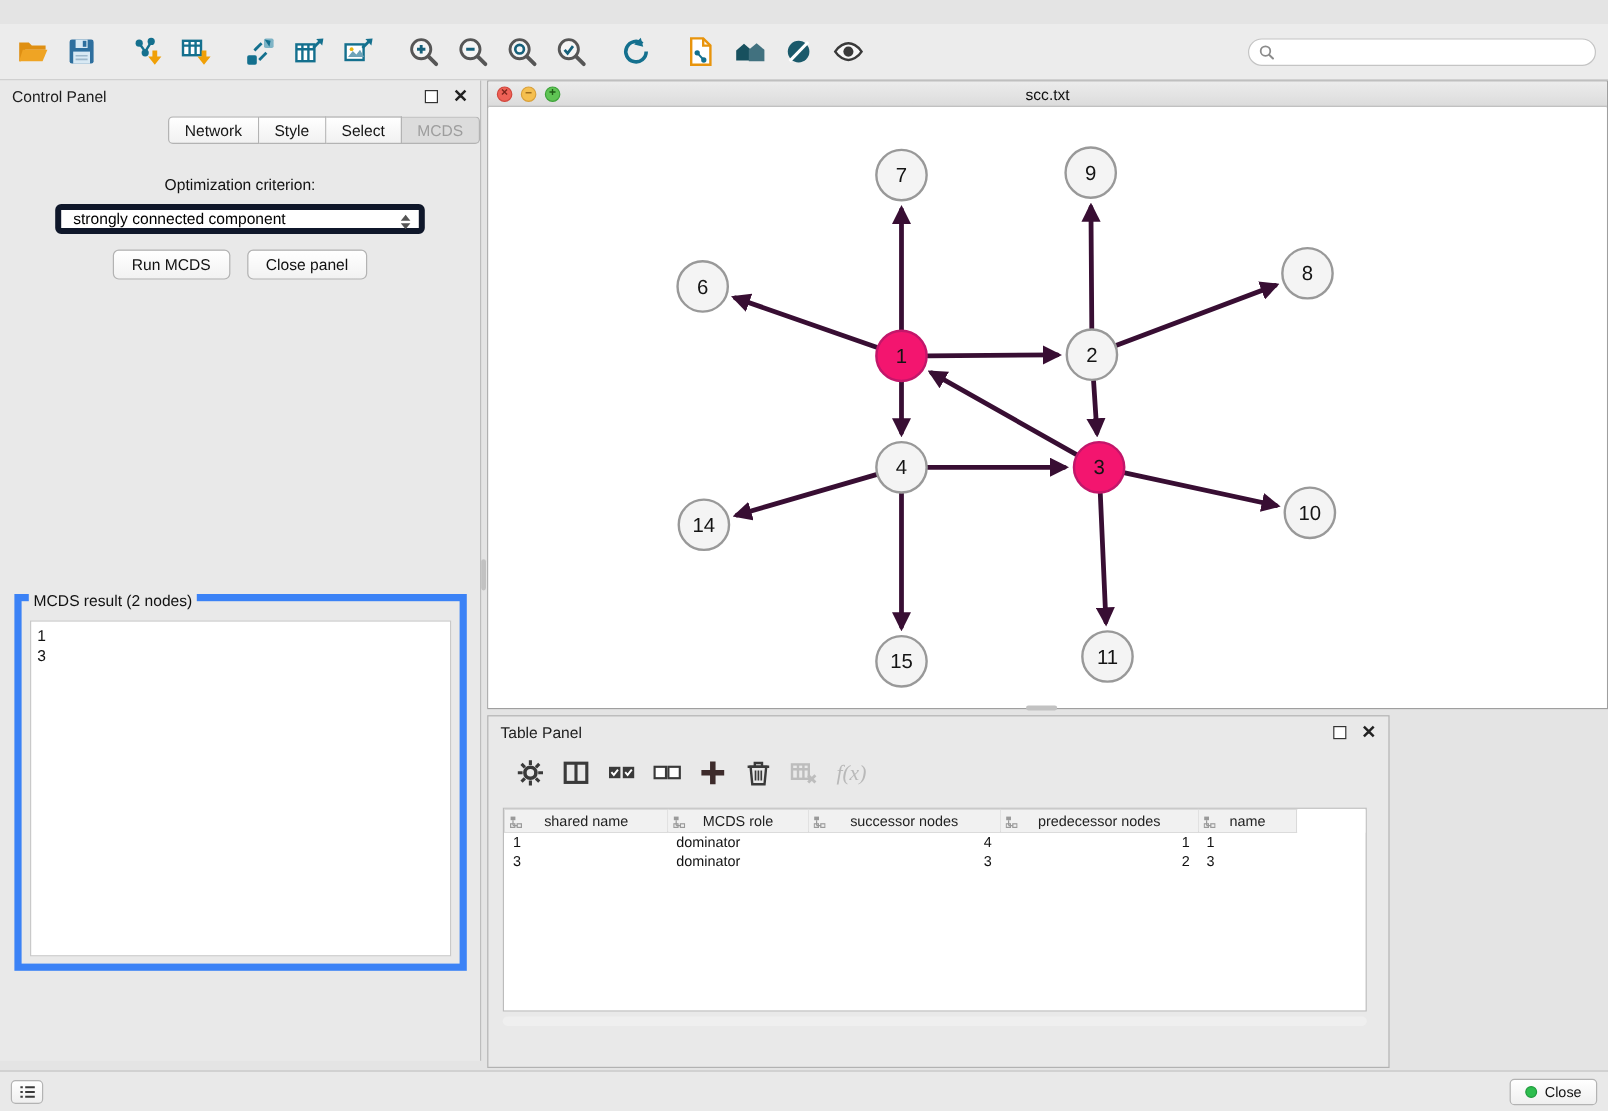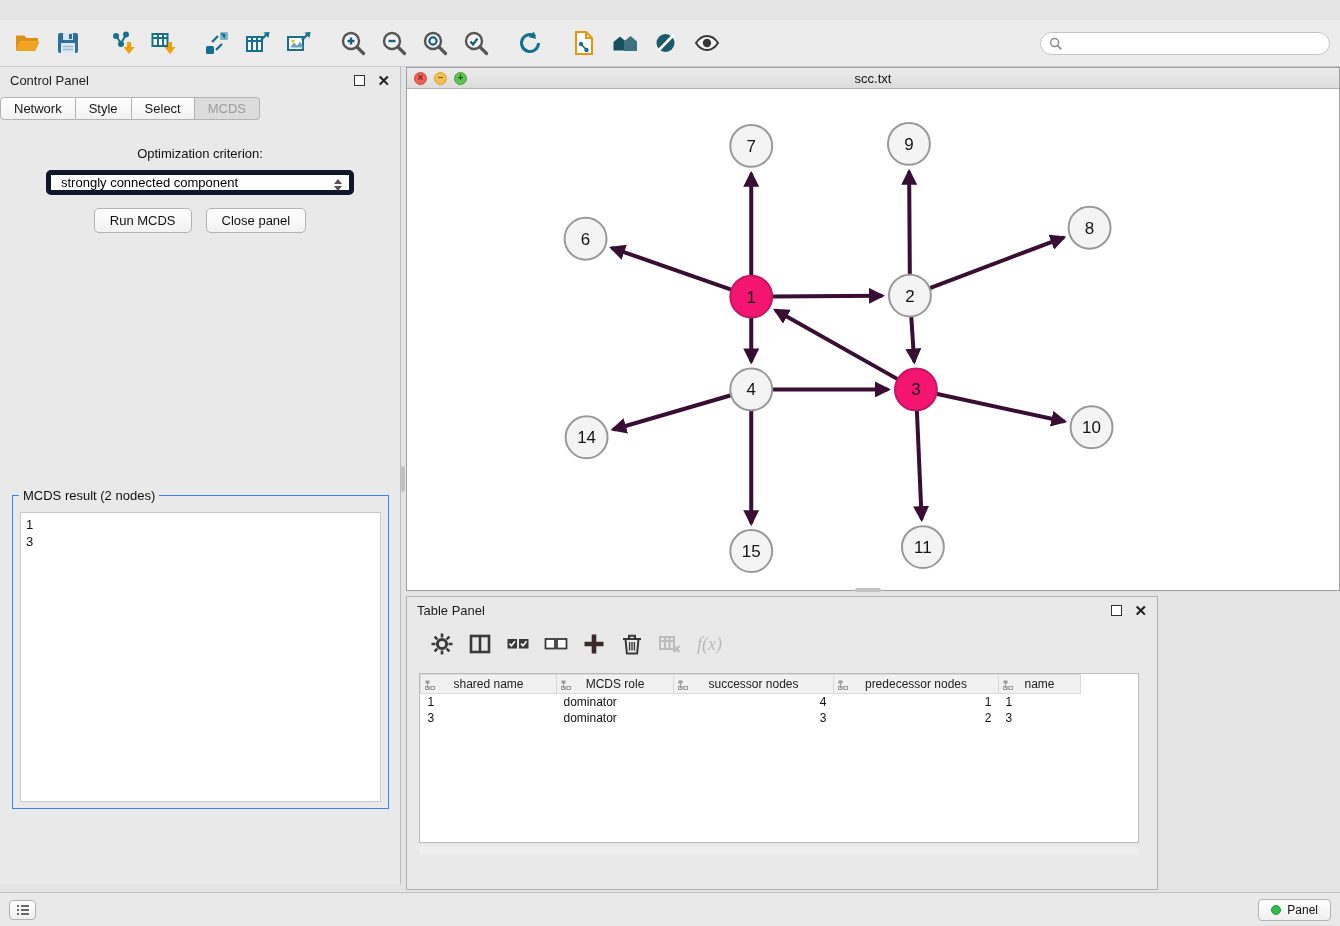--- a/index.html
+++ b/index.html
@@ -15,34 +15,34 @@
   .tbtn{width:34px;height:34px;display:flex;align-items:center;justify-content:center;border-radius:4px;cursor:default}
   .searchbox{margin-left:auto;width:290px;height:23px;background:#fff;border:1px solid #c4c4c4;border-radius:12px;display:flex;align-items:center;padding:0 8px;gap:5px}
   .searchbox input{border:none;outline:none;flex:1;font-size:12px;background:transparent}
 
   
   .control-panel{position:absolute;left:0;top:67px;width:401px;height:817px;background:#e9e9e9;border-right:1px solid #bdbdbd}
   .panel-header{height:26px;display:flex;align-items:center;padding:0 10px;font-size:13px;color:#1d1d1d;gap:12px}
   .panel-header .spacer{flex:1}
   .float-btn{width:11px;height:11px;border:1.5px solid #333;background:#fff}
   .close-btn{font-size:15px;font-weight:bold;color:#222;line-height:11px}
-  .seg-tabs{display:flex;justify-content:flex-start;margin-top:4px}
+  .seg-tabs{display:flex;justify-content:flex-end;margin-top:4px}
   .seg-tab{font-size:13px;padding:3px 13px;background:linear-gradient(#ffffff,#f1f1f1);border:1px solid #b3b3b3;border-left:none;color:#151515;cursor:default}
   .seg-tab:first-child{border-left:1px solid #b3b3b3;border-radius:4px 0 0 4px}
   .seg-tab:last-child{border-radius:0 4px 4px 0}
   .seg-tab.active{background:#dcdcdc;color:#9d9d9d}
   .opt-label{text-align:center;margin-top:26px;font-size:13px;color:#111}
   .combo{width:308px;height:25px;margin:9px auto 0;background:#fff;border:5px solid #0f172a;border-radius:5px;display:flex;align-items:center;padding:0 22px 0 10px;font-size:13px;position:relative}
   .combo .arrows{position:absolute;right:7px;top:4px;display:flex;flex-direction:column;gap:2px}
   .combo .arrows i{display:block;width:0;height:0;border-left:4px solid transparent;border-right:4px solid transparent}
   .combo .arrows i.up{border-bottom:5px solid #555}
   .combo .arrows i.down{border-top:5px solid #555}
   .btn-row{display:flex;justify-content:center;gap:14px;margin-top:13px}
   .pbtn{padding:4px 15px;font-size:13px;background:linear-gradient(#ffffff,#f2f2f2);border:1px solid #b3b3b3;border-radius:5px;color:#111;cursor:default}
-  .groupbox{position:absolute;left:12px;top:428px;width:377px;height:314px;border:1px solid #3b82f6}
+  .groupbox{position:absolute;left:12px;top:428px;width:377px;height:314px;border:6px solid #3b82f6}
   .groupbox-title{position:absolute;top:-8px;left:6px;background:#e9e9e9;padding:0 4px;font-size:13px;color:#111}
   .result-list{position:absolute;left:7px;right:7px;top:16px;bottom:6px;background:#fff;border:1px solid #c9c9c9;padding:3px 5px;font-size:13px;line-height:17px;color:#111;overflow:hidden}
 
   
   .network-window{position:absolute;left:406px;top:67px;width:934px;height:524px;background:#fff;border:1px solid #9f9f9f}
   .nw-titlebar{position:relative;height:21px;background:linear-gradient(#ececec,#dcdcdc);border-bottom:1px solid #b2b2b2;display:flex;align-items:center;padding:0 7px}
   .nw-title{position:absolute;left:0;right:0;text-align:center;font-size:13px;color:#111;pointer-events:none}
   .traffic{display:flex;gap:7px;z-index:2}
   .light{width:13px;height:13px;border-radius:50%;display:flex;align-items:center;justify-content:center;font-size:10px;font-weight:bold;line-height:1;cursor:default}
   .light.red{background:#ee6156;border:1px solid #d1463c;color:#7c241c}
@@ -457,17 +457,17 @@
   </div>
 
   <div class="statusbar">
     <div class="sb-left-btn">
       <svg width="14" height="12" viewBox="0 0 14 12">
           <path d="M1 2h2M5 2h8M1 6h2M5 6h8M1 10h2M5 10h8" stroke="#3a3a3a" stroke-width="1.6"></path>
         </svg>
     </div>
     <div class="memory-btn">
       <span class="memory-dot"></span>
-      <span>Panel</span>
+      <span>Close</span>
     </div>
   </div>
 
 </div>
 
 </body></html>

